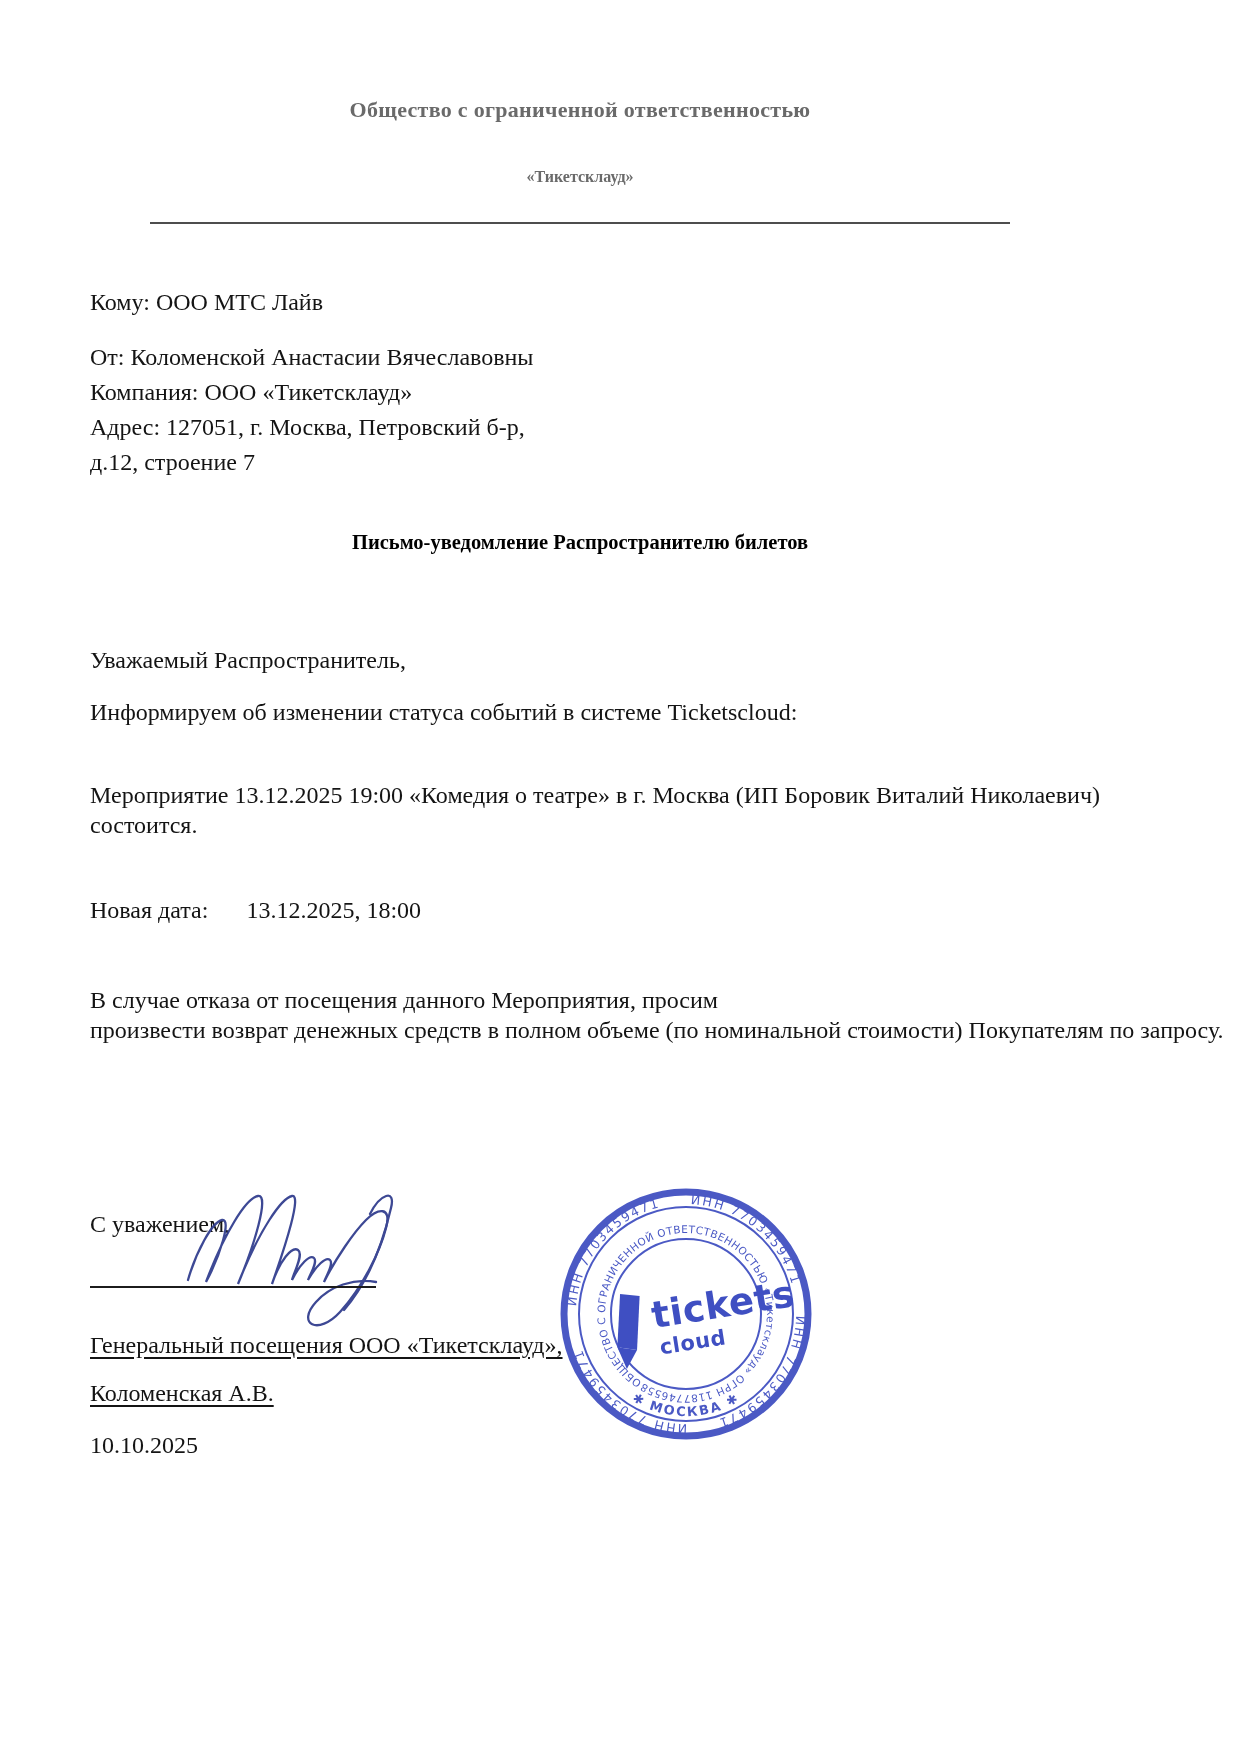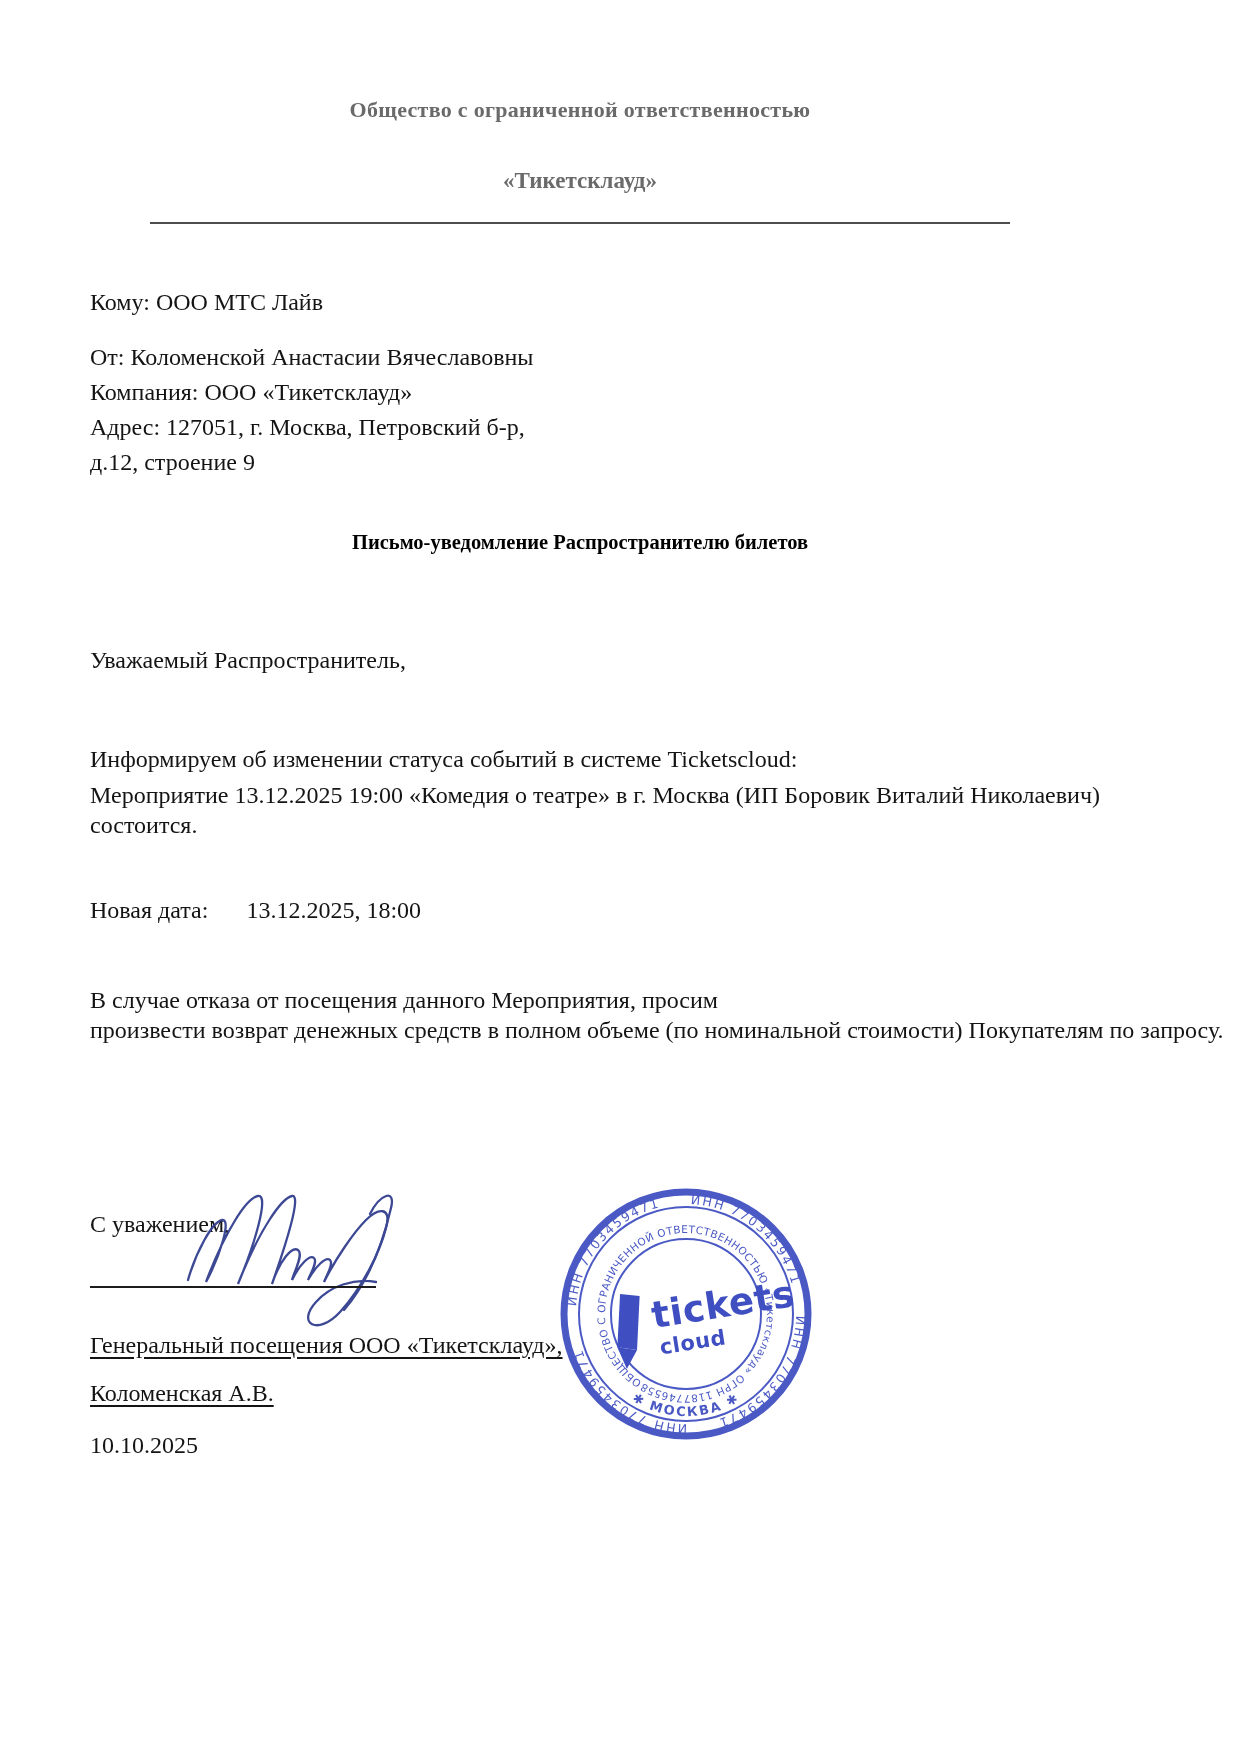--- a/index.html
+++ b/index.html
@@ -5,35 +5,35 @@
   html,body { margin:0; padding:0; background:#fff; }
   .page {
     position:relative; width:1240px; height:1755px; background:#ffffff;
     font-family:"Liberation Serif","DejaVu Serif",serif; color:#141414; overflow:hidden;
   }
   .abs { position:absolute; white-space:nowrap; line-height:1.25; }
   .center-col { left:90px; width:980px; text-align:center; }
   .gray { color:#6a6a6a; font-weight:bold; }
 
   #org1 { top:96px;  font-size:22px; letter-spacing:.3px; }
-  #org2 { top:167px; font-size:23px; }
+  #org2 { top:167px; font-size:16px; }
   #hdr-divider { position:absolute; top:222px; left:150px; width:860px; border-top:2px solid #4d4d4d; }
   #hdr-addr { top:237px; font-size:17.5px; }
 
   .body-line { left:90px; font-size:24px; }
   #to-line      { top:287px; }
   #from-line    { top:342px; }
   #company-line { top:377px; }
   #addr-line1   { top:412px; }
   #addr-line2   { top:447px; }
 
   #letter-title { top:530px; font-size:20.5px; font-weight:bold; color:#000; }
 
   #salutation { top:645px; }
-  #intro      { top:697px;margin-top:47px; }
+  #intro      { top:697px; }
   #event-l1   { top:780px; }
   #event-l2   { top:810px; }
   #new-date   { top:895px; }
   #new-date .val { margin-left:38px; }
   #refund-l1  { top:985px; }
   #refund-l2  { top:1015px; }
 
   #closing    { top:1209px; }
   #sig-line { position:absolute; top:1286px; left:90px; width:286px; border-top:2px solid #1c1c1c; }
   #director-line { top:1330px; text-decoration:underline; text-underline-offset:4px; }
@@ -52,21 +52,21 @@
 <div class="page">
 
   <div id="org1" class="abs center-col gray">Общество с ограниченной ответственностью</div>
   <div id="org2" class="abs center-col gray">«Тикетсклауд»</div>
   <div id="hdr-divider"></div>
 
   <div id="to-line" class="abs body-line">Кому: ООО МТС Лайв</div>
   <div id="from-line" class="abs body-line">От: Коломенской Анастасии Вячеславовны</div>
   <div id="company-line" class="abs body-line">Компания: ООО «Тикетсклауд»</div>
   <div id="addr-line1" class="abs body-line">Адрес: 127051, г. Москва, Петровский б-р,</div>
-  <div id="addr-line2" class="abs body-line">д.12, строение 9</div>
+  <div id="addr-line2" class="abs body-line">д.12, строение 7</div>
 
   <div id="letter-title" class="abs center-col">Письмо-уведомление Распространителю билетов</div>
 
   <div id="salutation" class="abs body-line">Уважаемый Распространитель,</div>
   <div id="intro" class="abs body-line">Информируем об изменении статуса событий в системе Ticketscloud:</div>
   <div id="event-l1" class="abs body-line">Мероприятие 13.12.2025 19:00 «Комедия о театре» в г. Москва (ИП Боровик Виталий Николаевич)</div>
   <div id="event-l2" class="abs body-line">состоится.</div>
   <div id="new-date" class="abs body-line">
     <span>Новая дата:</span><span class="val">13.12.2025, 18:00</span>
   </div>

